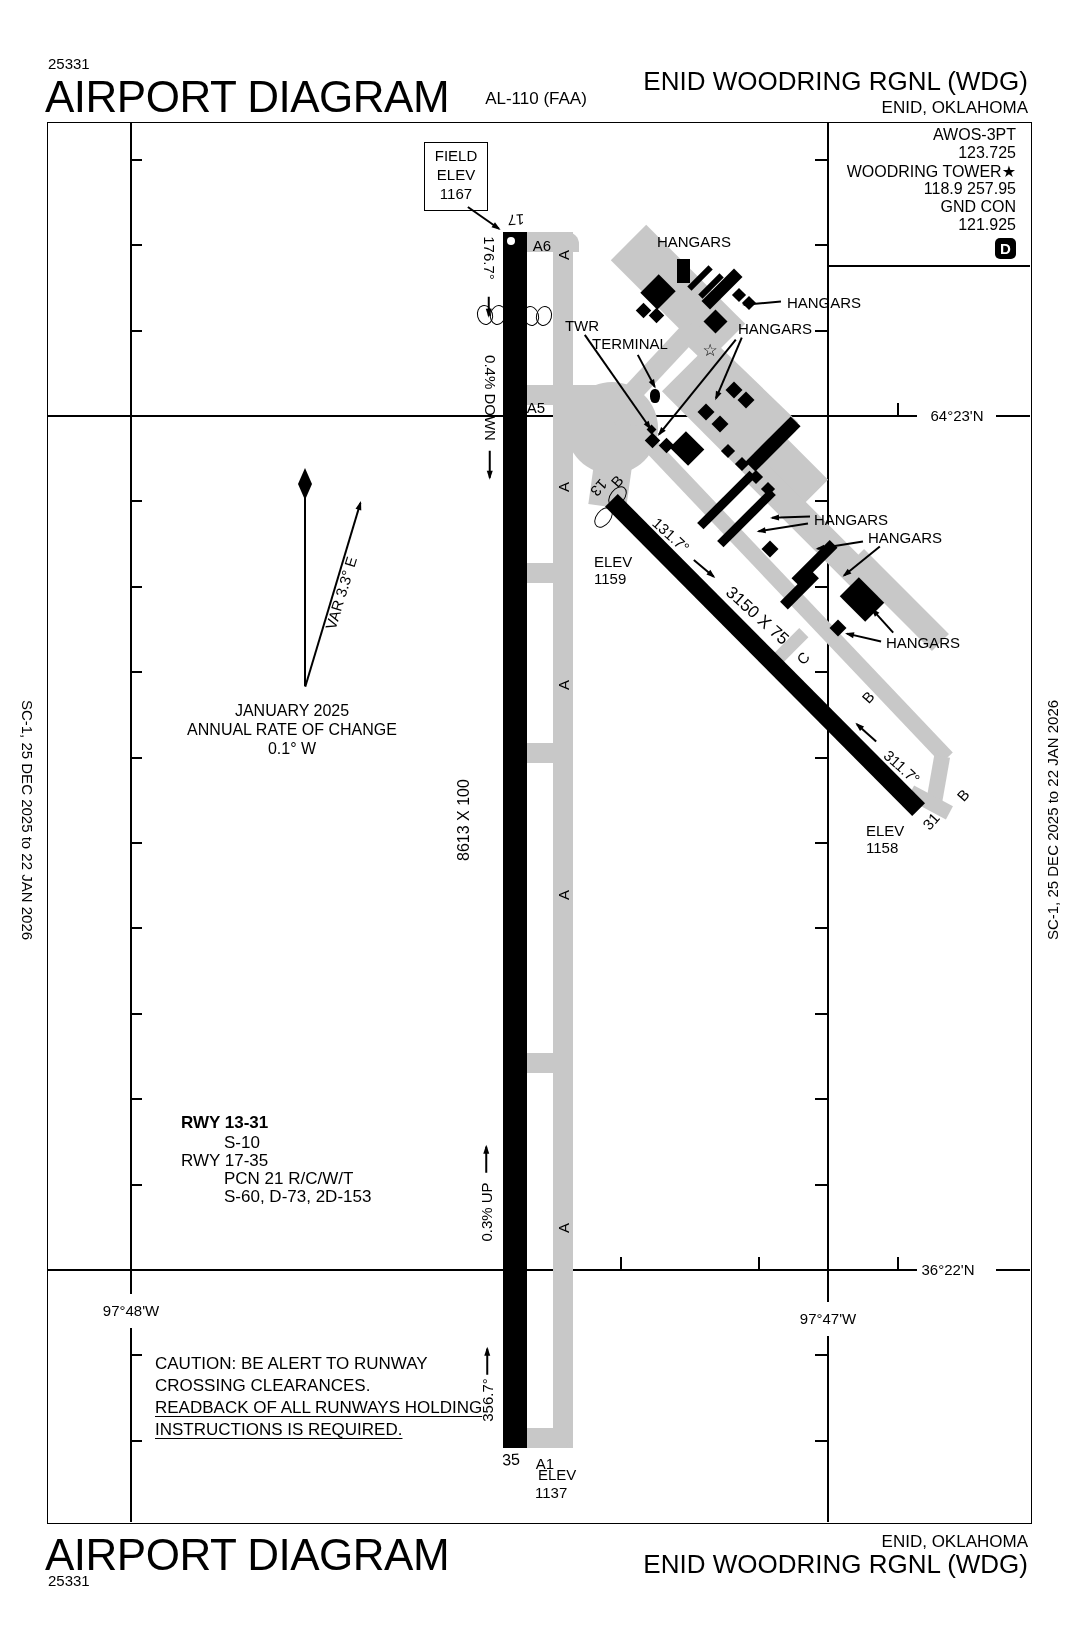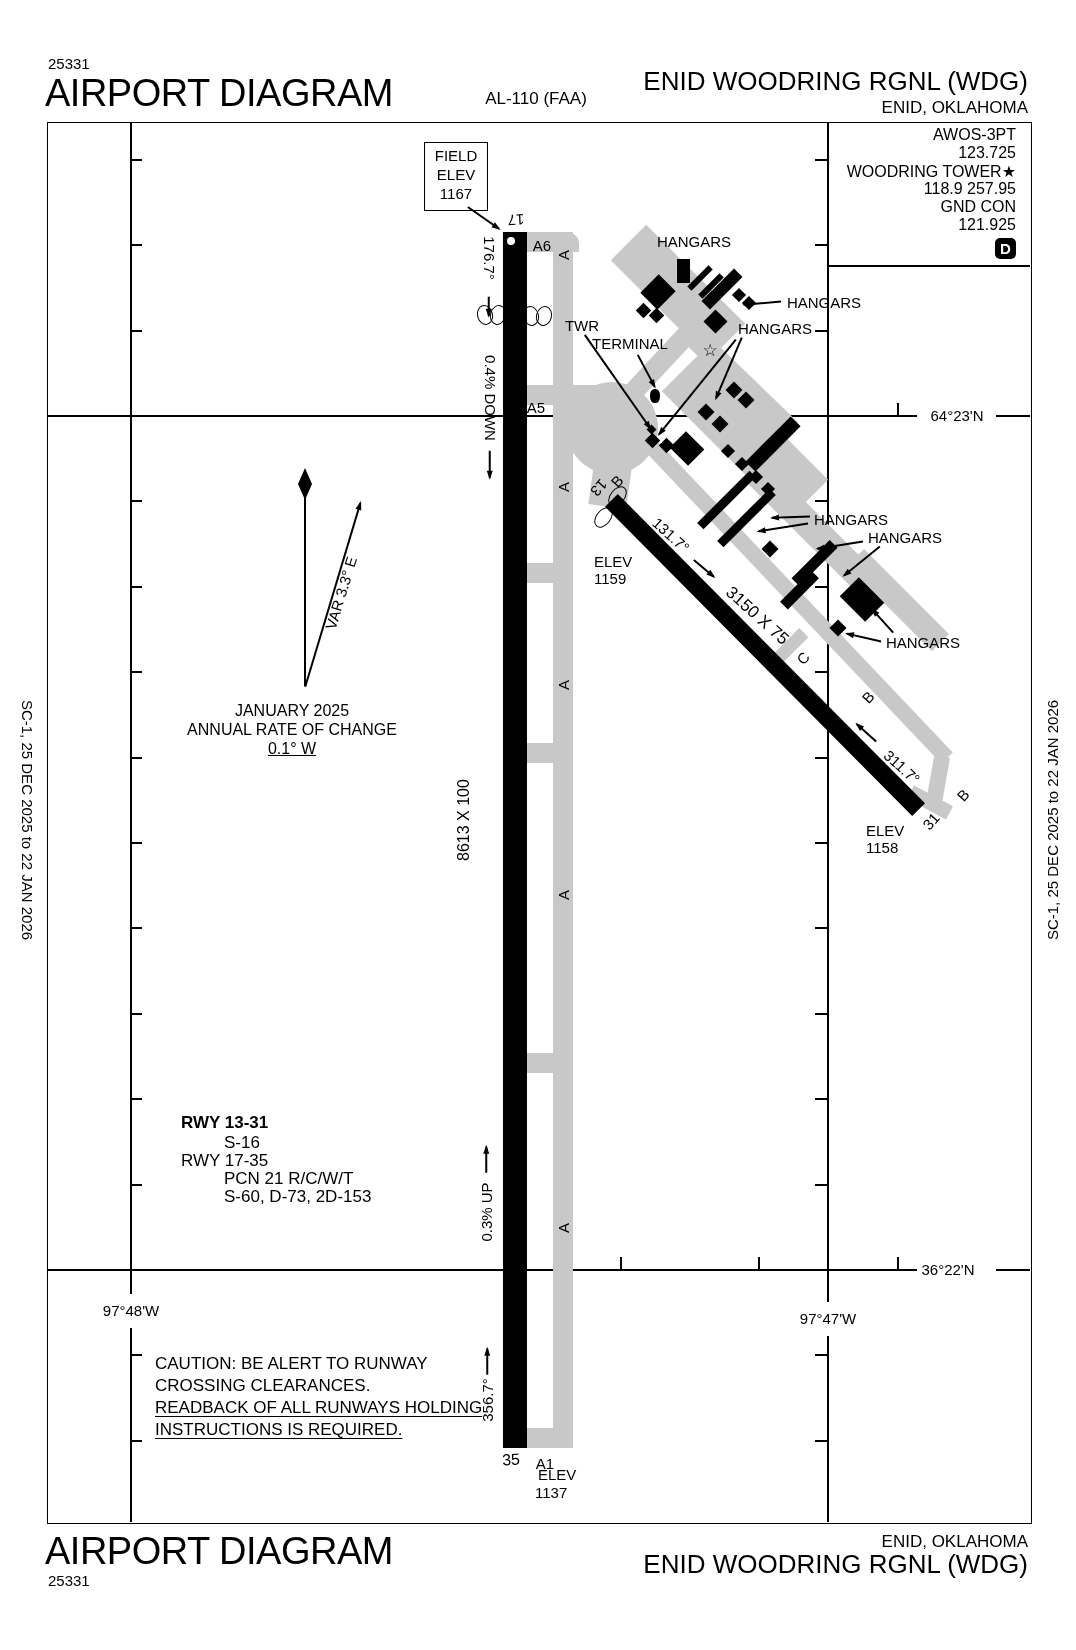--- a/index.html
+++ b/index.html
@@ -17,21 +17,21 @@
   .rm3{transform:translate(-50%,-50%) rotate(-3deg);}
   .hl,.vl{position:absolute;background:#000;}
   .gray{position:absolute;background:#c8c8c8;}
   .blk{position:absolute;background:#000;}
   .bow{position:absolute;border:1.6px solid #000;border-radius:50%;background:transparent;}
   .ldr{position:absolute;height:1.5px;background:#000;transform-origin:0 50%;}
   .ldr::after{content:"";position:absolute;right:-2px;top:50%;transform:translateY(-50%);
               border-left:9px solid #000;border-top:3.2px solid transparent;border-bottom:3.2px solid transparent;}
   .tick{position:absolute;background:#000;}
   .f15{font-size:15px;} .f16{font-size:16px;} .f17{font-size:17px;}
-  .big{font-size:38px;letter-spacing:-.5px;}
+  .big{font-size:44px;letter-spacing:-.5px;}
   .name{font-size:26px;}
   .box{position:absolute;border:1.6px solid #000;background:#fff;text-align:center;}
   .ra{text-align:right;}
   .ul{text-decoration:underline;text-underline-offset:3px;}
   #dbox{position:absolute;width:21px;height:21px;background:#000;border-radius:5px;color:#fff;
         font-weight:bold;font-size:15px;text-align:center;line-height:21px;}
   .dot{position:absolute;width:8px;height:8px;background:#fff;border-radius:50%;}
   .diamondN{position:absolute;width:14px;height:32px;background:#000;
             clip-path:polygon(50% 0,100% 50%,50% 100%,0 50%);}
 </style>
@@ -75,24 +75,24 @@
     <div>FIELD</div>
     <div>ELEV</div>
     <div>1167</div>
   </div>
 
   <div class="vl" style="left:304px;top:496px;width:1.5px;height:190px;"></div>
   <div class="diamondN" style="left:298px;top:468px;"></div>
   <div class="t f15 rm73" style="left:341px;top:593px;">VAR 3.3° E</div>
   <div class="t f16 c" style="left:292px;top:711px;">JANUARY 2025</div>
   <div class="t f16 c" style="left:292px;top:730px;">ANNUAL RATE OF CHANGE</div>
-  <div class="t f16 c" style="left:292px;top:749px;text-decoration:underline;">0.1° W</div>
+  <div class="t f16 c" style="left:292px;top:749px;">0.1° W</div>
 
   <div class="t f17" style="left:181px;top:1113px;font-weight:bold;">RWY 13-31</div>
-  <div class="t f17" style="left:224px;top:1133px;">S-16</div>
+  <div class="t f17" style="left:224px;top:1133px;">S-10</div>
   <div class="t f17" style="left:181px;top:1151px;">RWY 17-35</div>
   <div class="t f17" style="left:224px;top:1169px;">PCN 21 R/C/W/T</div>
   <div class="t f17" style="left:224px;top:1187px;">S-60, D-73, 2D-153</div>
 
   <div class="t f17" style="left:155px;top:1354px;">CAUTION: BE ALERT TO RUNWAY</div>
   <div class="t f17" style="left:155px;top:1376px;">CROSSING CLEARANCES.</div>
   <div class="t f17 ul" style="left:155px;top:1398px;">READBACK OF ALL RUNWAYS HOLDING</div>
   <div class="t f17 ul" style="left:155px;top:1420px;">INSTRUCTIONS IS REQUIRED.</div>
 
   <div class="blk" style="left:503px;top:232px;width:24px;height:1216px;z-index:3;"></div>

